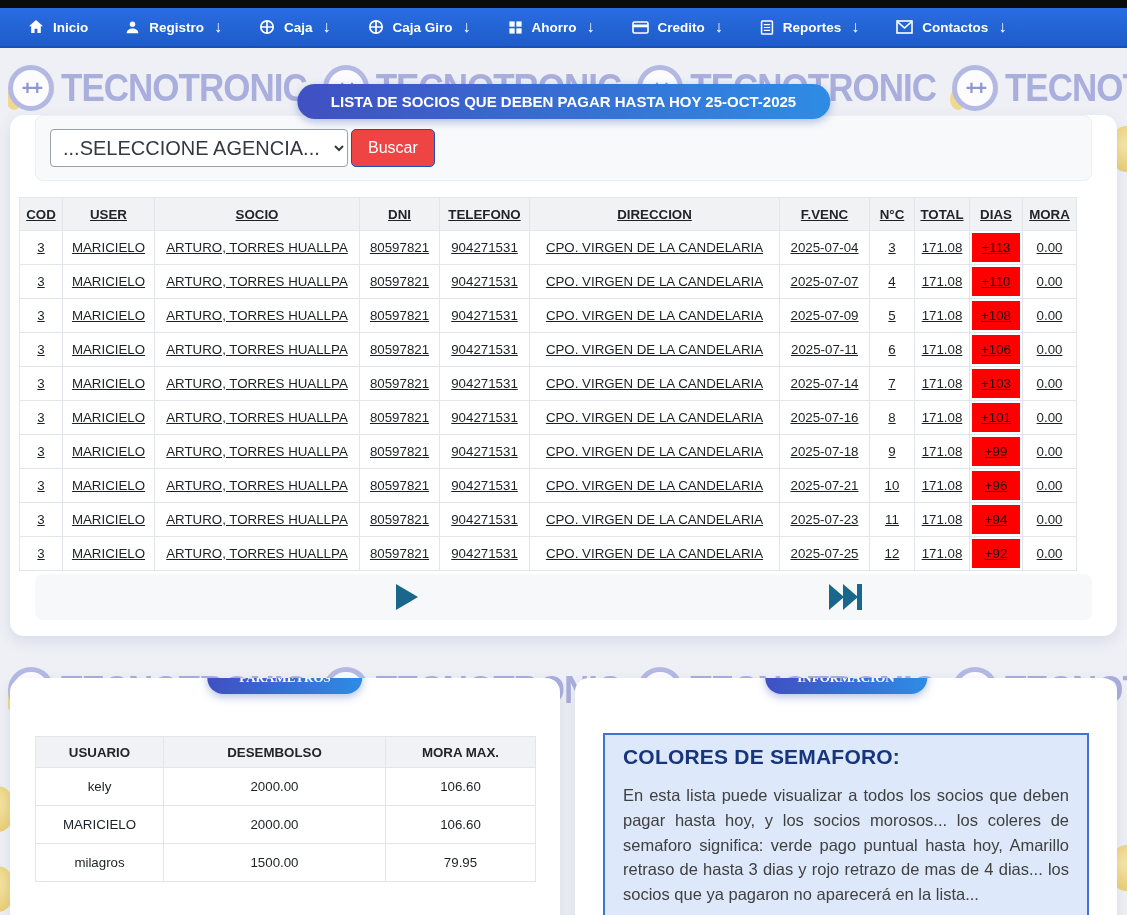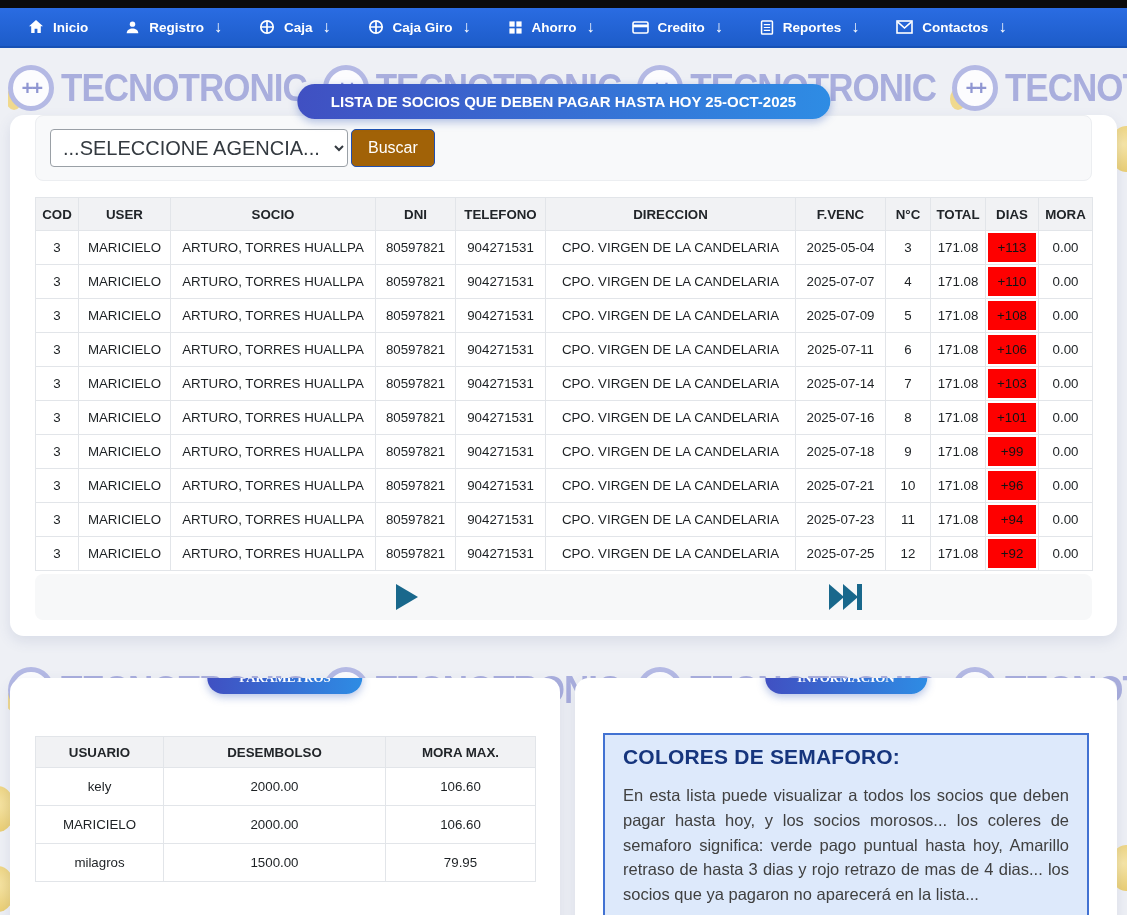--- a/index.html
+++ b/index.html
@@ -58,28 +58,28 @@
     background:#f8f9fa; border:1px solid #eceef1; border-radius:8px;
     padding:13px 14px; display:flex; align-items:flex-start;
   }
   select.agency {
     height:38px; width:298px; font-size:20px; color:#343a40;
     border:1px solid #9aa0a6; border-radius:4px; background:#fff;
     padding:0 8px; font-family:"Liberation Sans",sans-serif;
   }
   .btn-buscar {
     height:38px; margin-left:3px; padding:0 16px;
-    background:#a16207; color:#fff; font-size:16px;
+    background:#ef4444; color:#fff; font-size:16px;
     border:1px solid #1f4fb0; border-radius:5px; cursor:pointer;
     font-family:"Liberation Sans",sans-serif;
   }
 
   
   table { border-collapse:collapse; }
-  .socios-table { margin:0 25px; width:1057px; font-size:13.3px; color:#1d2124; table-layout:fixed; }
+  .socios-table { margin:0 9px; width:1057px; font-size:13.3px; color:#1d2124; table-layout:fixed;text-decoration:underline; }
   .socios-table th, .socios-table td { border:1px solid #e2e5e9; text-align:center; height:34px; overflow:hidden; white-space:nowrap; }
   .socios-table th { background:#f1f2f4; font-weight:600; height:33px; color:#212529; }
   .socios-table td.dias-cell { padding:2px; }
   .dias-badge { background:#fe0000; color:#141414; height:100%; display:flex; align-items:center; justify-content:center; }
 
   
   .pager { margin:3px 25px 0 25px; height:46px; background:#f7f8f9; border-radius:8px; position:relative; }
   .pager .pg-btn { position:absolute; top:8px; cursor:pointer; }
   .pg-next { left:34%; }
   .pg-last { left:75%; }
@@ -287,21 +287,21 @@
         </tr>
       </thead>
     <tbody>
         <tr>
           <td>3</td>
           <td>MARICIELO</td>
           <td>ARTURO, TORRES HUALLPA</td>
           <td>80597821</td>
           <td>904271531</td>
           <td>CPO. VIRGEN DE LA CANDELARIA</td>
-          <td>2025-05-04</td>
+          <td>2025-07-04</td>
           <td>3</td>
           <td>171.08</td>
           <td class="dias-cell">
             <div class="dias-badge">+113</div>
           </td>
           <td>0.00</td>
         </tr>
         <tr>
           <td>3</td>
           <td>MARICIELO</td>

